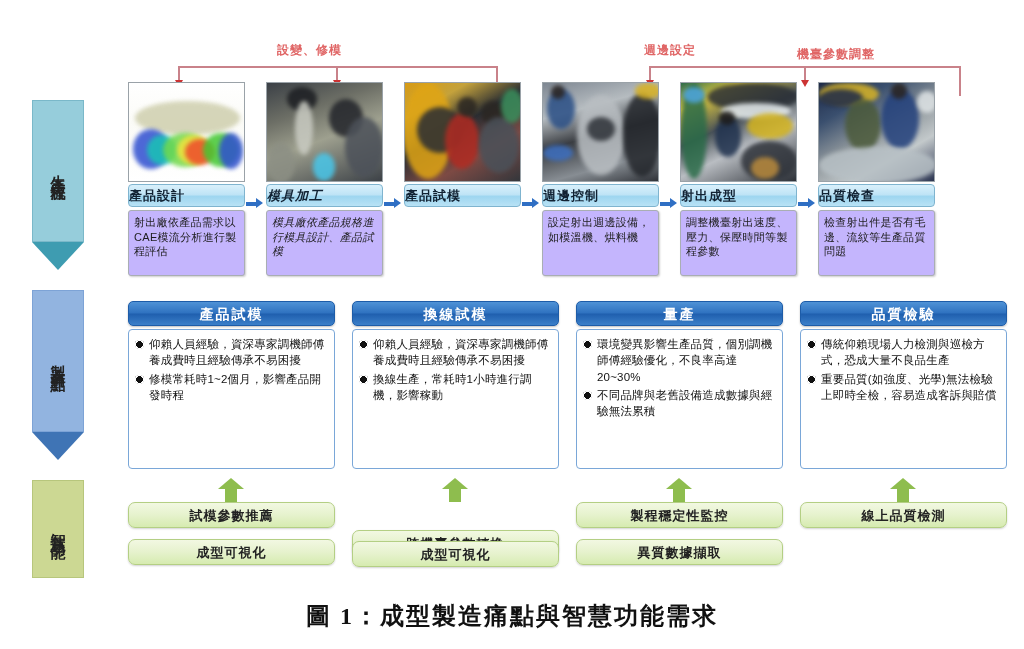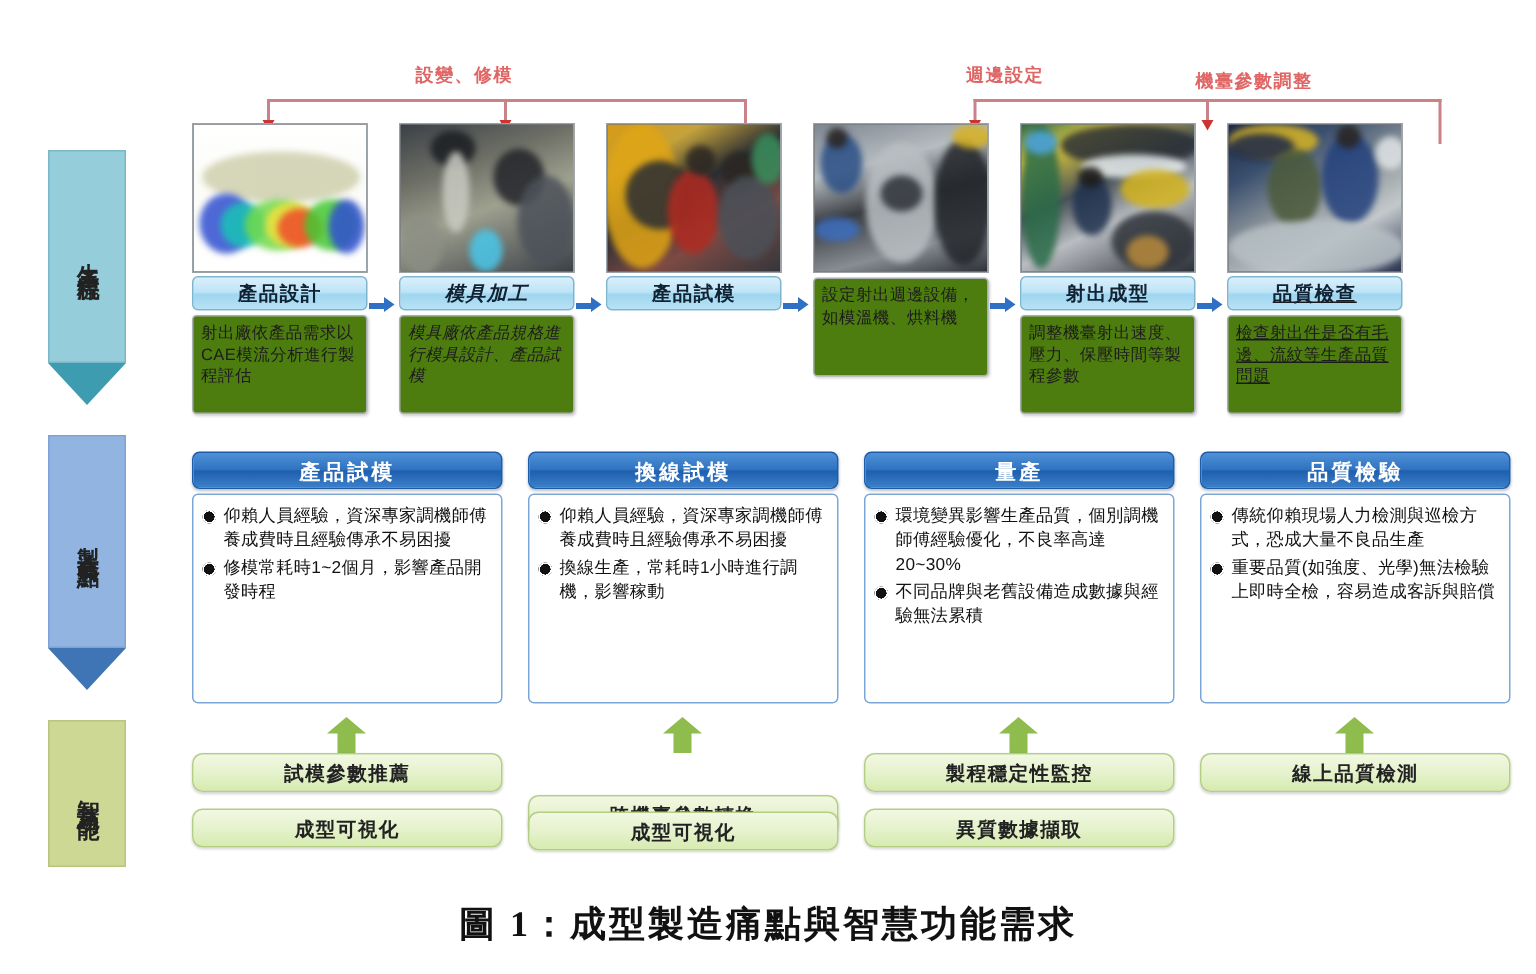--- a/index.html
+++ b/index.html
@@ -50,29 +50,29 @@
     overflow:hidden;position:relative;
     background:#555;
   }
   .proc-name{
     margin-top:2px;
     height:23px;line-height:22px;
     border:1px solid #7fb4cf;
     border-radius:4px;
     background:linear-gradient(to bottom,#d9f0fb 0%,#bfe4f6 45%,#9ed6f0 55%,#b9e2f5 100%);
     font-size:13px;font-weight:700;color:#123;
-    text-align:center;letter-spacing:1px;
+    letter-spacing:1px;
     box-sizing:border-box;
   }
   .proc-desc{
     margin-top:3px;
     height:66px;
     border:1px solid #a9aeb3;
     border-radius:3px;
-    background:#4d7c0f;
+    background:#c4b5fd;
     box-sizing:border-box;
     padding:4px 4px 2px 5px;
     font-size:11px;line-height:1.33;
     letter-spacing:0.3px;
     color:#1d1d1d;
     text-align:left;
     box-shadow:1px 1px 2px rgba(0,0,0,.20);
   }
   .proc-arrow{
     position:absolute;top:198px;
@@ -275,20 +275,21 @@
     <div class="proc-photo">
       <div class="ph p-peri"></div>
       <div class="blob" style="left:4px;top:6px;width:28px;height:40px;background:#2a4f86;"></div>
       <div class="blob" style="left:8px;top:2px;width:14px;height:14px;background:#2b2420;"></div>
       <div class="blob" style="left:34px;top:12px;width:48px;height:80px;background:#b9bec2;"></div>
       <div class="blob" style="left:44px;top:34px;width:28px;height:24px;background:#2e3238;"></div>
       <div class="blob" style="left:80px;top:10px;width:38px;height:84px;background:#24272c;"></div>
       <div class="blob" style="left:0px;top:62px;width:30px;height:16px;background:#3d6fc0;"></div>
       <div class="blob" style="left:92px;top:0px;width:26px;height:16px;background:#d8b120;"></div>
     </div>
+    <div class="proc-name">週邊控制</div>
     <div class="proc-desc">設定射出週邊設備，如模溫機、烘料機</div>
   </div>
   <div class="proc-arrow" style="left:660px;">
       <div class="shaft"></div>
       <div class="head"></div>
     </div>
 
   <div class="proc-col" style="left:680px;">
     <div class="proc-photo">
       <div class="ph p-mold"></div>
@@ -303,21 +304,21 @@
       <div class="blob" style="left:70px;top:74px;width:28px;height:22px;background:#b98a3c;"></div>
     </div>
     <div class="proc-name">射出成型</div>
     <div class="proc-desc">調整機臺射出速度、壓力、保壓時間等製程參數</div>
   </div>
   <div class="proc-arrow" style="left:798px;">
       <div class="shaft"></div>
       <div class="head"></div>
     </div>
 
-  <div class="proc-col" style="left:818px;text-decoration:underline;">
+  <div class="proc-col" style="left:818px;">
     <div class="proc-photo">
       <div class="ph p-qc"></div>
       <div class="blob" style="left:0px;top:0px;width:60px;height:22px;background:#d8b426;"></div>
       <div class="blob" style="left:0px;top:6px;width:44px;height:18px;background:#1e2a48;"></div>
       <div class="blob" style="left:26px;top:16px;width:36px;height:52px;background:#4b5a3a;"></div>
       <div class="blob" style="left:62px;top:6px;width:38px;height:60px;background:#22407c;"></div>
       <div class="blob" style="left:72px;top:0px;width:16px;height:16px;background:#2a2420;"></div>
       <div class="blob" style="left:98px;top:8px;width:20px;height:22px;background:#dfe4e6;"></div>
       <div class="blob" style="left:0px;top:64px;width:118px;height:36px;background:#b7c0c5;"></div>
     </div>

